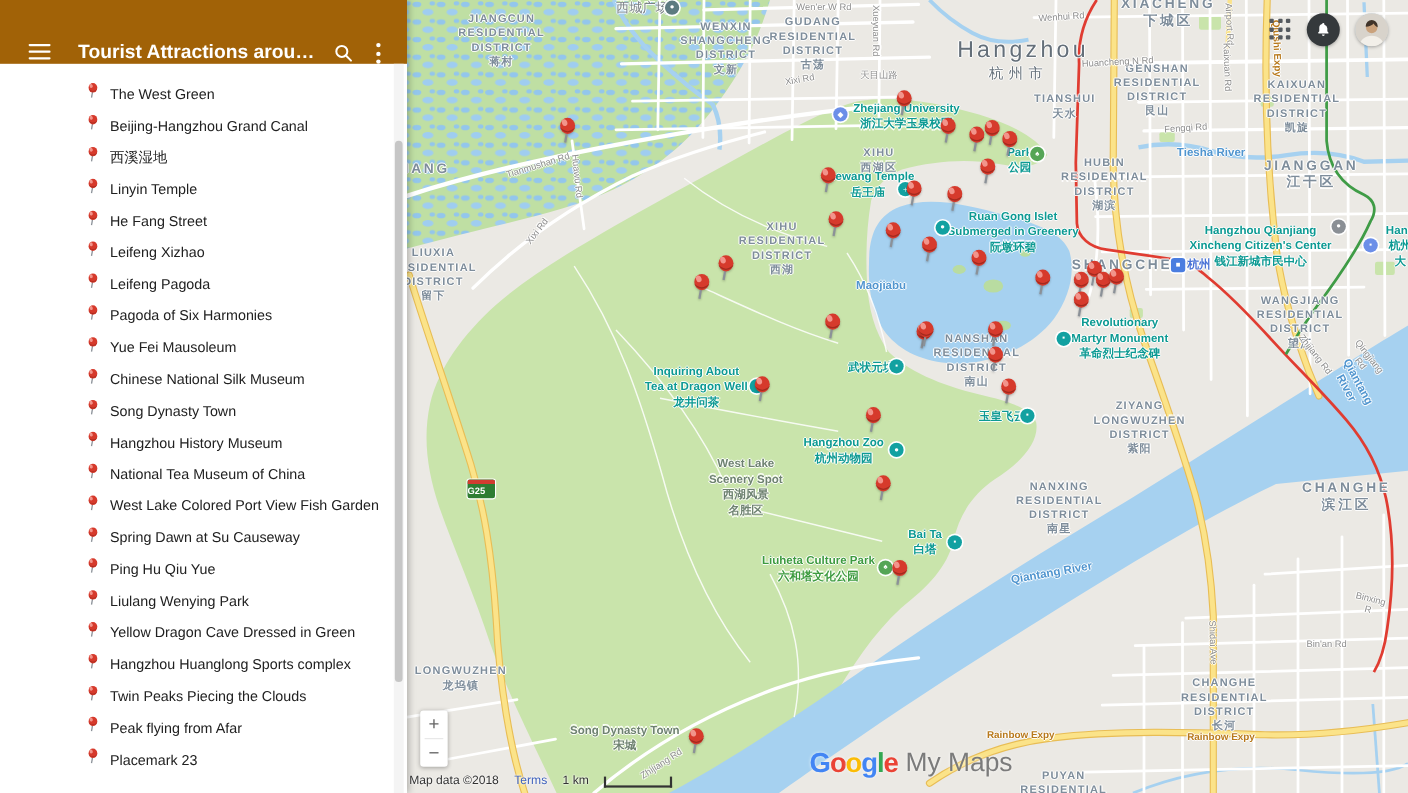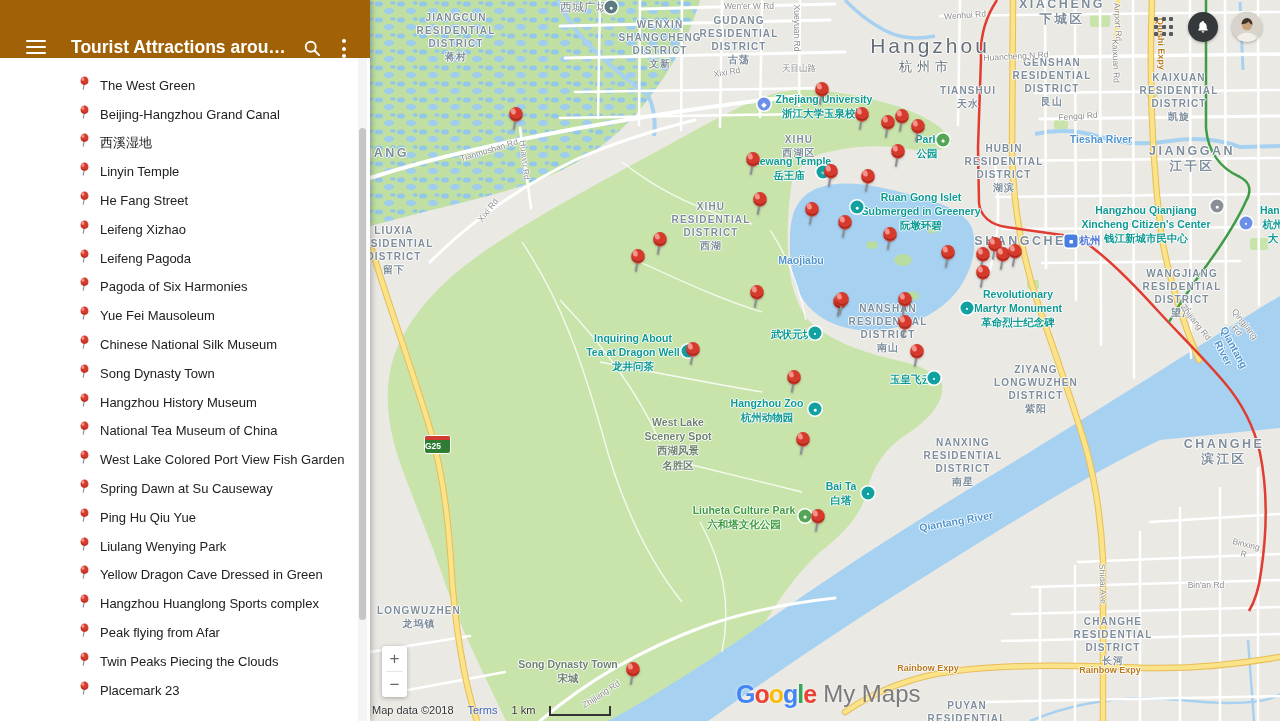--- a/index.html
+++ b/index.html
@@ -900,32 +900,32 @@
         </div>
         <div class="row">
           <span>
 <svg width="13" height="15" viewBox="0 0 24 28">
   <path d="M11.5 14.5 L9.6 25.5" stroke="#8b9198" stroke-width="2.2" fill="none"></path>
   <ellipse cx="12" cy="9" rx="7.4" ry="8" fill="#d63a2c"></ellipse>
   <path d="M4.6 10.5 Q12 18 19.4 10.5 Q17.6 15.2 12 15.6 Q6.4 15.2 4.6 10.5 Z" fill="#a32a1e"></path>
   <ellipse cx="9" cy="5.8" rx="2.7" ry="3.4" fill="#f2948b" transform="rotate(-18 9 5.8)"></ellipse>
 </svg>
 </span>
+          <span class="txt">Twin Peaks Piecing the Clouds</span>
+        </div>
+        <div class="row">
+          <span>
+<svg width="13" height="15" viewBox="0 0 24 28">
+  <path d="M11.5 14.5 L9.6 25.5" stroke="#8b9198" stroke-width="2.2" fill="none"></path>
+  <ellipse cx="12" cy="9" rx="7.4" ry="8" fill="#d63a2c"></ellipse>
+  <path d="M4.6 10.5 Q12 18 19.4 10.5 Q17.6 15.2 12 15.6 Q6.4 15.2 4.6 10.5 Z" fill="#a32a1e"></path>
+  <ellipse cx="9" cy="5.8" rx="2.7" ry="3.4" fill="#f2948b" transform="rotate(-18 9 5.8)"></ellipse>
+</svg>
+</span>
           <span class="txt">Peak flying from Afar</span>
-        </div>
-        <div class="row">
-          <span>
-<svg width="13" height="15" viewBox="0 0 24 28">
-  <path d="M11.5 14.5 L9.6 25.5" stroke="#8b9198" stroke-width="2.2" fill="none"></path>
-  <ellipse cx="12" cy="9" rx="7.4" ry="8" fill="#d63a2c"></ellipse>
-  <path d="M4.6 10.5 Q12 18 19.4 10.5 Q17.6 15.2 12 15.6 Q6.4 15.2 4.6 10.5 Z" fill="#a32a1e"></path>
-  <ellipse cx="9" cy="5.8" rx="2.7" ry="3.4" fill="#f2948b" transform="rotate(-18 9 5.8)"></ellipse>
-</svg>
-</span>
-          <span class="txt">Twin Peaks Piecing the Clouds</span>
         </div>
         <div class="row">
           <span>
 <svg width="13" height="15" viewBox="0 0 24 28">
   <path d="M11.5 14.5 L9.6 25.5" stroke="#8b9198" stroke-width="2.2" fill="none"></path>
   <ellipse cx="12" cy="9" rx="7.4" ry="8" fill="#d63a2c"></ellipse>
   <path d="M4.6 10.5 Q12 18 19.4 10.5 Q17.6 15.2 12 15.6 Q6.4 15.2 4.6 10.5 Z" fill="#a32a1e"></path>
   <ellipse cx="9" cy="5.8" rx="2.7" ry="3.4" fill="#f2948b" transform="rotate(-18 9 5.8)"></ellipse>
 </svg>
 </span>

